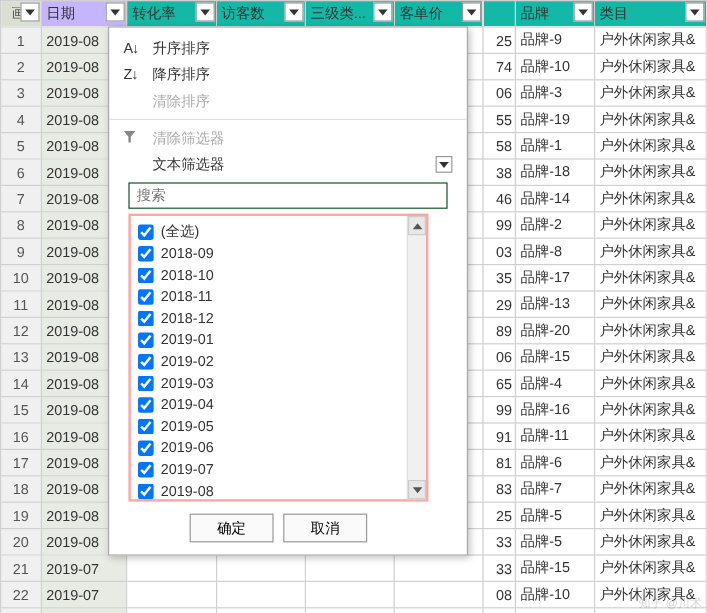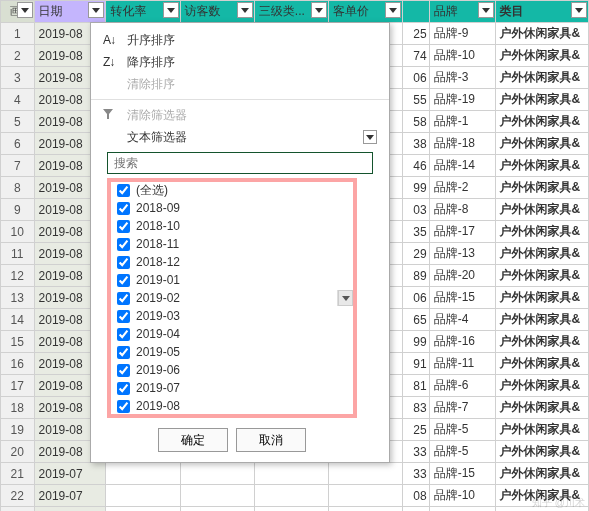--- a/index.html
+++ b/index.html
@@ -9,40 +9,40 @@
   th, td { border: 1px solid #d0d0d0; padding: 2px 4px; height: 20px; text-align: left; overflow: hidden; white-space: nowrap; font-weight: normal; }
   
   .rowhead-col { width: 28px; background: #f0f0f0; text-align: center; color: #555; }
   .date-col { width: 60px; background: #e8ebe3; }
   .rate-col { width: 62px; }
   .visitors-col { width: 62px; }
   .cat3-col { width: 62px; margin-left: 28px; }
   .price-col { width: 62px; }
   .num-col { width: 22px; text-align: right; padding-right: 2px; }
   .brand-col { width: 55px; }
-  .class-col { width: 78px; font-weight: bold; }
+  .class-col { width: 78px; }
   
   thead th { background: #14b8a6; position: relative; }
   thead th.rowhead-col { background: #d9dfd2; }
   thead th.date-col { background: #c4b5fd; }
   
   .dropdown-btn { position: absolute; right: 1px; top: 1px; width: 16px; height: 16px; background: #fff; border: 1px solid #999; display: inline-flex; align-items: center; justify-content: center; cursor: pointer; }
   .dropdown-btn::after { content: ""; border-left: 4px solid transparent; border-right: 4px solid transparent; border-top: 5px solid #333; }
   
   
   .filter-menu { position: absolute; left: 90px; top: 22px; width: 300px; background: #fff; border: 1px solid #aaa; box-shadow: 2px 2px 6px rgba(0,0,0,0.25); padding: 6px 0 10px 0; z-index: 10; }
   .menu-item { display: flex; align-items: center; padding: 4px 12px; height: 22px; cursor: pointer; }
   .menu-item.disabled { color: #aaa; cursor: default; }
   .menu-item .icon { width: 24px; display: inline-block; text-align: left; font-size: 12px; }
   .menu-sep { height: 1px; background: #e0e0e0; margin: 4px 0; }
   
   .search-box { margin: 4px 16px; }
   .search-box input { width: 100%; height: 22px; padding: 2px 6px; border: 1px solid #14532d; font-size: 12px; color: #888; }
   
-  .filter-list-wrap { margin: 4px 32px 0 16px; border: 4px solid #fca5a5; height: 240px; display: flex; align-items: center; }
+  .filter-list-wrap { margin: 4px 32px 0 16px; border: 2px solid #fca5a5; height: 240px; display: flex; }
   .filter-list { flex: 1; overflow: hidden; padding: 4px 6px; }
   .filter-list .fitem { display: flex; align-items: center; height: 18px; padding: 1px 0; }
   .filter-list .fitem input[type=checkbox] { margin-right: 6px; }
   .scroll-track { width: 16px; background: #f0f0f0; border-left: 1px solid #ddd; position: relative; }
   .scroll-arrow { height: 16px; background: #e8e8e8; border: 1px solid #ccc; display:flex; align-items:center; justify-content:center; }
   .scroll-arrow::after { content:""; border-left:4px solid transparent; border-right:4px solid transparent; }
   .scroll-arrow.up::after { border-bottom:5px solid #555; }
   .scroll-arrow.down::after { border-top:5px solid #555; position:absolute; bottom:4px; }
   .scroll-arrow.down { position:absolute; bottom:0; left:0; right:0; }
   

